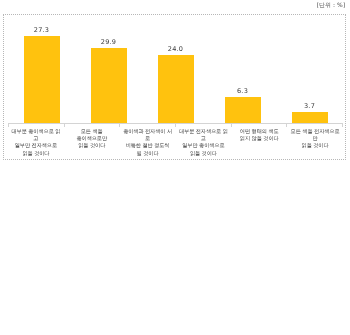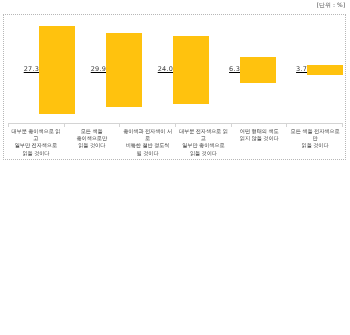--- a/index.html
+++ b/index.html
@@ -75,24 +75,23 @@
     height: 106px;
     display: flex;
     align-items: flex-end;
     justify-content: space-around;
   }
   .bar-slot {
     flex: 1 1 0;
     height: 100%;
     position: relative;
     display: flex;
-    flex-direction: row;
+    flex-direction: column;
     justify-content: flex-end;
     align-items: center;
-    text-decoration: underline;
   }
   .bar-value {
     font-size: 6.5px;
     color: #3a3a3a;
     line-height: 9px;
     margin-bottom: 1px;
     font-weight: normal;
     letter-spacing: 0.2px;
   }
   .bar-rect {

